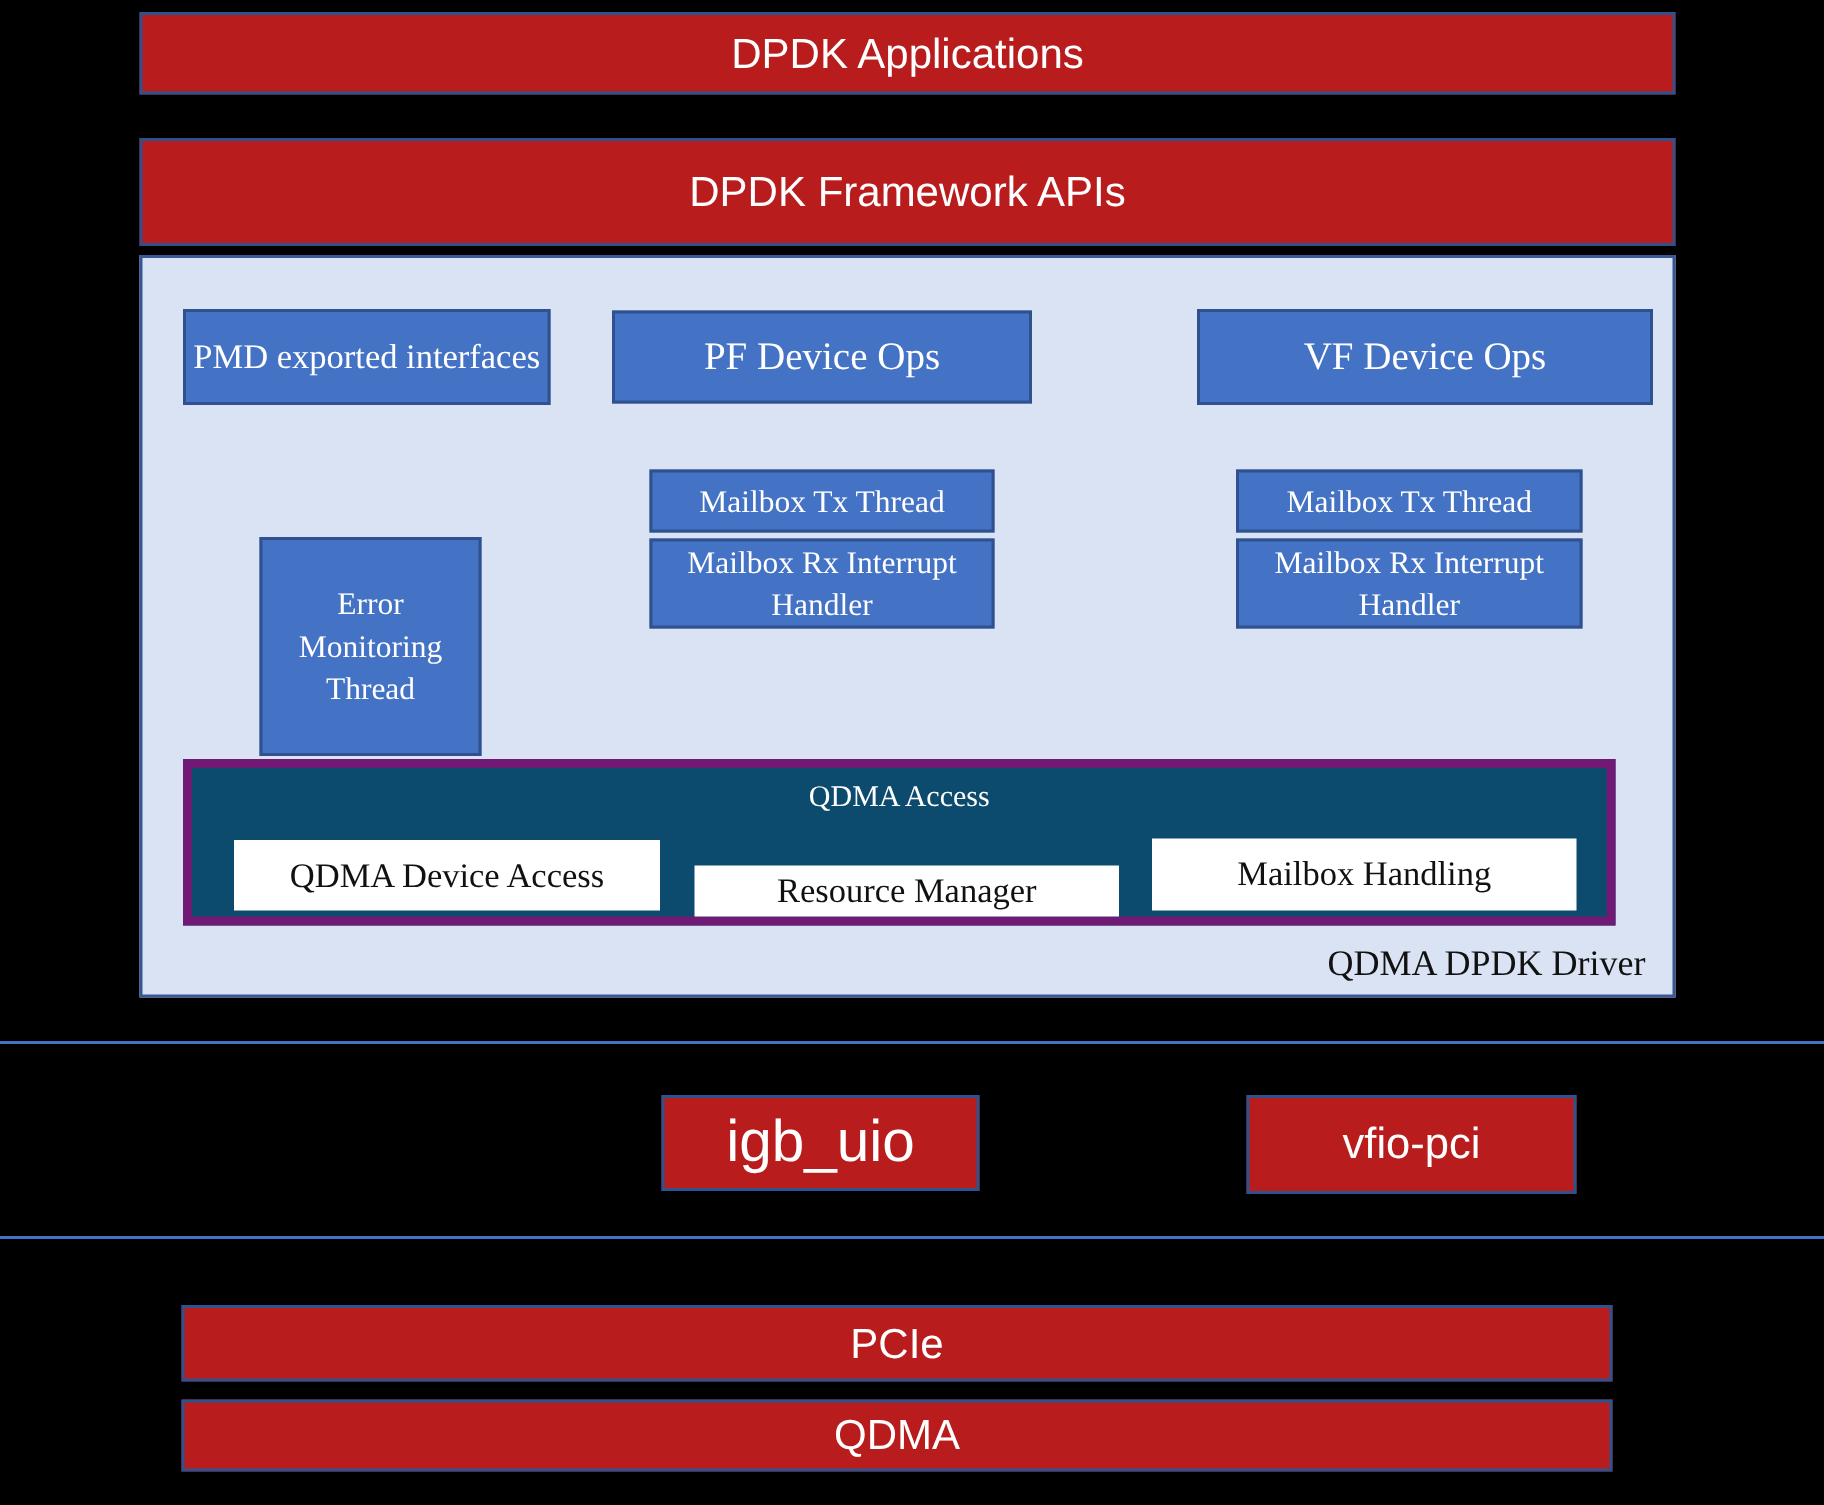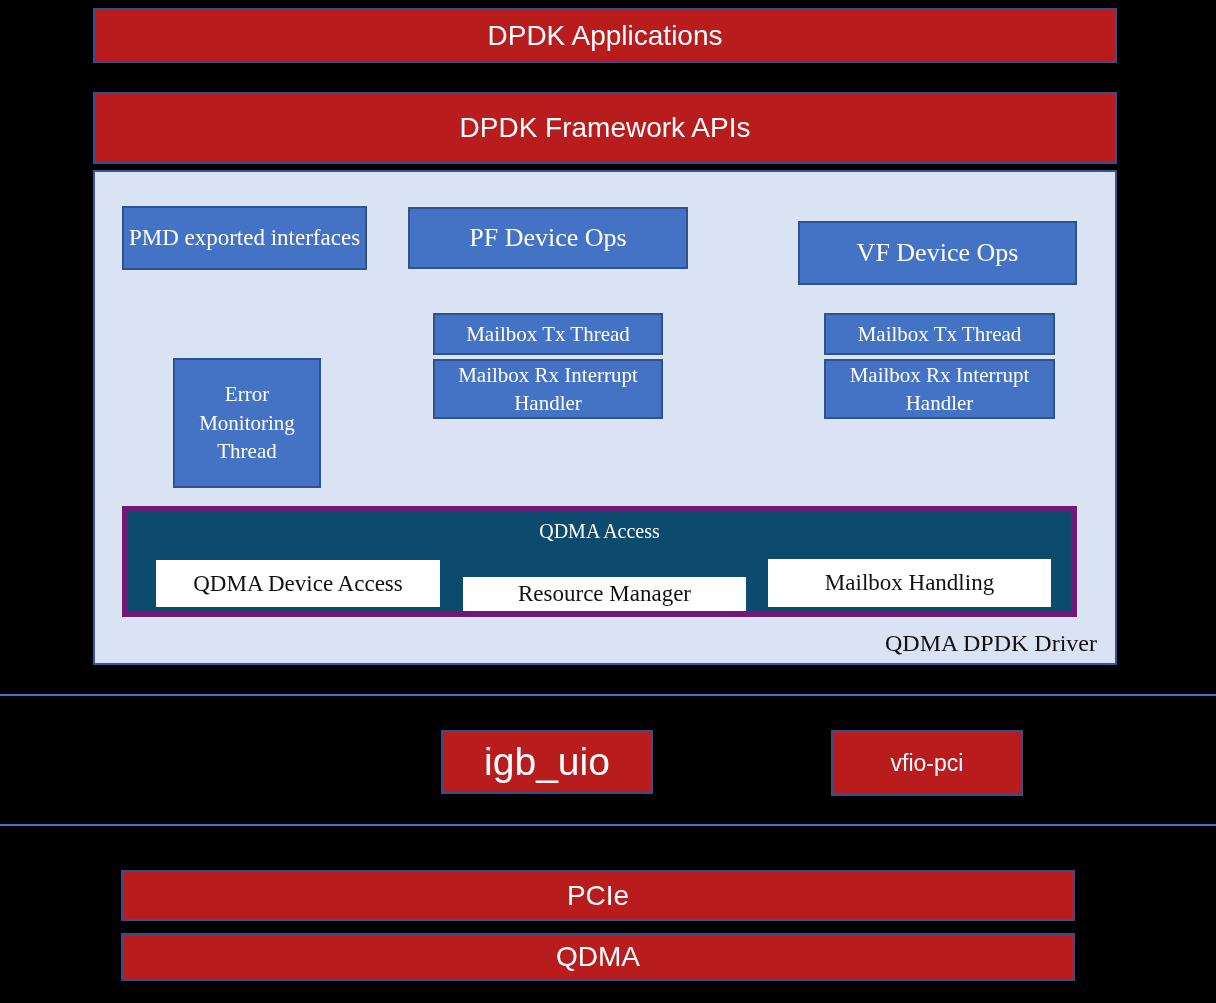--- a/index.html
+++ b/index.html
@@ -107,41 +107,41 @@
   <div class="container">
 
     <div class="bluebox" style="left:27px; top:34px; width:245px; height:64px; font-size:23px;">
       <span>PMD exported interfaces</span>
     </div>
 
     <div class="bluebox" style="left:313px; top:35px; width:280px; height:62px; font-size:26px;">
       <span>PF Device Ops</span>
     </div>
 
-    <div class="bluebox" style="left:703px; top:34px; width:279px; height:64px; font-size:26px;margin-top:15px;">
+    <div class="bluebox" style="left:703px; top:34px; width:304px; height:64px; font-size:26px;">
       <span>VF Device Ops</span>
     </div>
 
     <div class="bluebox" style="left:338px; top:141px; width:230px; height:42px; font-size:21px;">
       <span>Mailbox Tx Thread</span>
     </div>
 
     <div class="bluebox" style="left:338px; top:187px; width:230px; height:60px; font-size:21px; padding:0 20px;">
       <span>Mailbox Rx Interrupt Handler</span>
     </div>
 
     <div class="bluebox" style="left:729px; top:141px; width:231px; height:42px; font-size:21px;">
       <span>Mailbox Tx Thread</span>
     </div>
 
     <div class="bluebox" style="left:729px; top:187px; width:231px; height:60px; font-size:21px; padding:0 20px;">
       <span>Mailbox Rx Interrupt Handler</span>
     </div>
 
-    <div class="bluebox" style="left:78px; top:186px; width:148px; height:130px; font-size:21px; padding:0 18px;">
+    <div class="bluebox" style="left:78px; top:186px; width:148px; height:146px; font-size:21px; padding:0 18px;">
       <span>Error Monitoring Thread</span>
     </div>
 
     <div class="accessbox" style="left:27px; top:334px; width:955px; height:111px;">
       <div class="access-title">QDMA Access</div>
 
       <div class="whitebox" style="left:28px; top:48px; width:284px; height:47px;justify-content:center;">
         <span>QDMA Device Access</span>
       </div>
 
@@ -157,21 +157,21 @@
     <div class="driver-label">QDMA DPDK Driver</div>
   </div>
 
   <div class="separator" style="top:694px;"></div>
   <div class="separator" style="top:824px;"></div>
 
   <div class="bar" style="left:441px; top:730px; width:212px; height:64px; font-size:39px;">
     <span>igb_uio</span>
   </div>
 
-  <div class="bar" style="left:831px; top:730px; width:192px; height:66px; font-size:23px;">
+  <div class="bar" style="left:831px; top:730px; width:220px; height:66px; font-size:29px;">
     <span>vfio-pci</span>
   </div>
 
   <div class="bar" style="left:121px; top:870px; width:954px; height:51px; font-size:28px;">
     <span>PCIe</span>
   </div>
 
   <div class="bar" style="left:121px; top:933px; width:954px; height:48px; font-size:28px;">
     <span>QDMA</span>
   </div>

